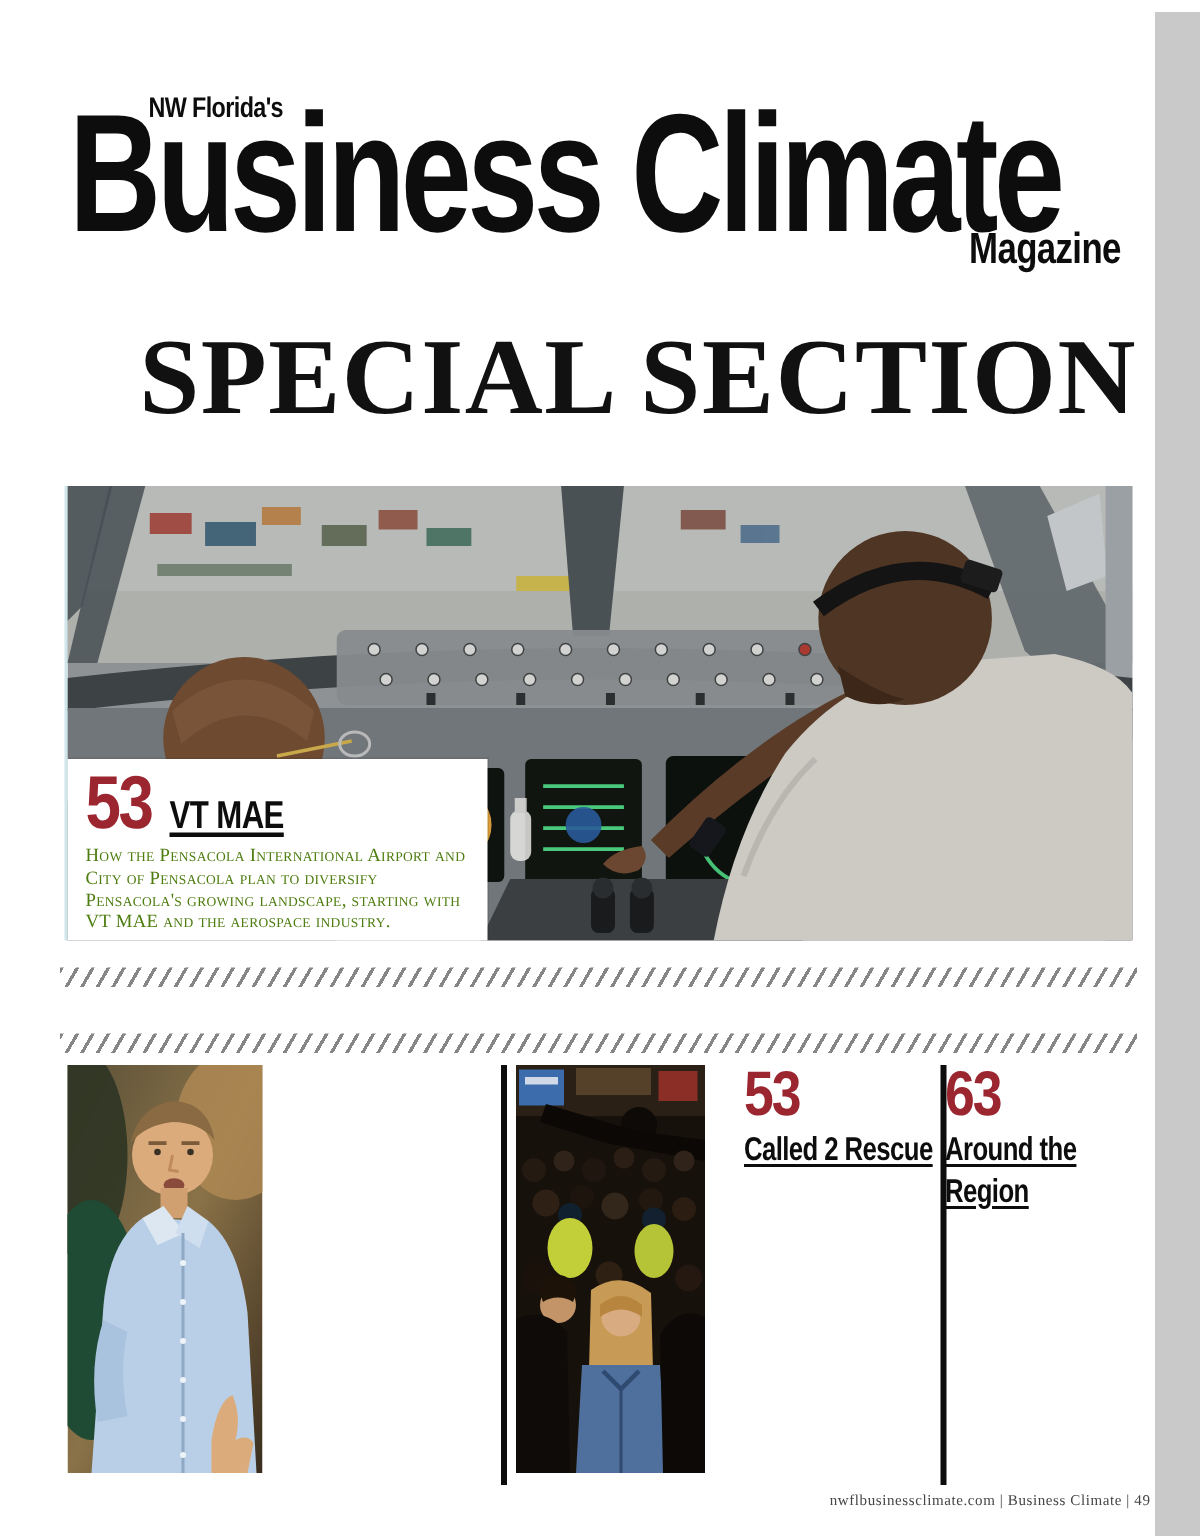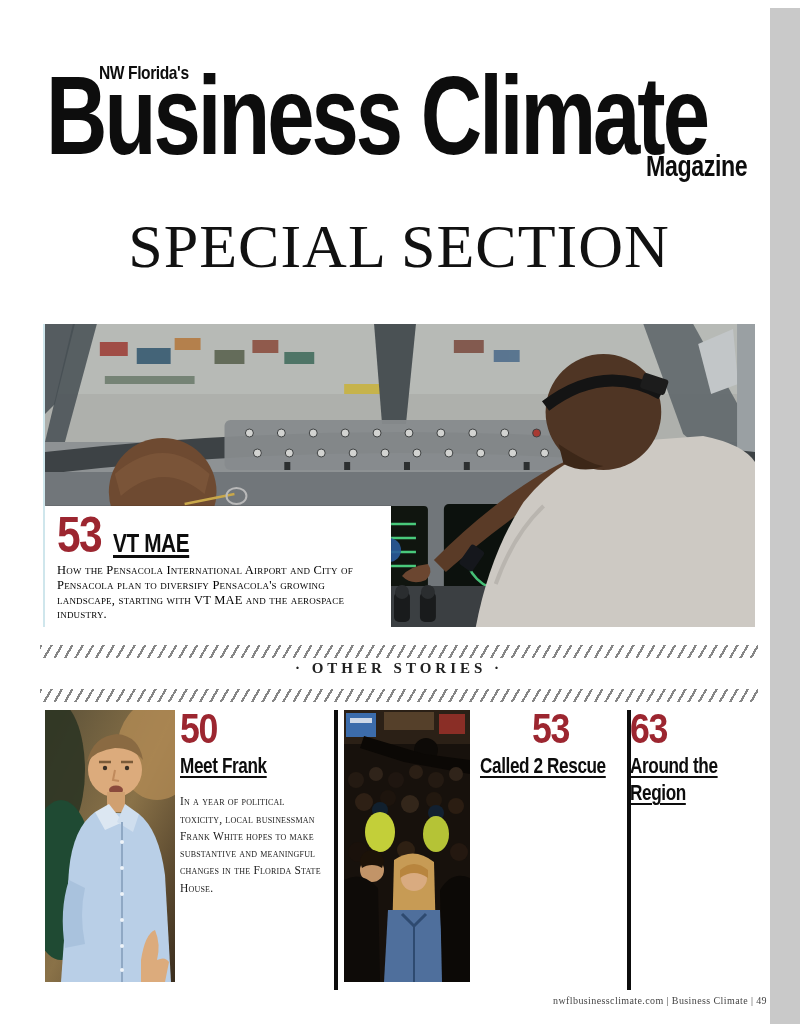--- a/index.html
+++ b/index.html
@@ -12,53 +12,53 @@
 
   
   .cond { font-family:"Liberation Sans", sans-serif; font-weight:bold; display:inline-block;
           transform-origin:0 0; white-space:nowrap; color:#0d0d0d; }
   .kicker { position:absolute; left:99px; top:62px; font-size:19px; letter-spacing:-0.5px; transform:scaleX(0.82); }
   .mast-title { position:absolute; left:46px; top:60px; font-size:112px; line-height:1;
                 letter-spacing:-4px; transform:scaleX(0.76); }
   .mast-sub { position:absolute; left:646px; top:150px; font-size:29px; letter-spacing:-0.5px; transform:scaleX(0.8); }
 
   
-  .section-heading { position:absolute; left:40px; top:212px; width:718px; text-align:center;
-                     font-size:62px; line-height:1.1; font-weight:normal; letter-spacing:1px; color:#111; }
+  .section-heading { position:absolute; left:40px; top:212px; width:718px; text-align:right;
+                     font-size:72px; line-height:1.1; font-weight:bold; letter-spacing:1px; color:#111; }
 
   
   .feature { position:absolute; left:43px; top:324px; width:712px; height:303px; }
   .feature svg { position:absolute; left:0; top:0; width:712px; height:303px; display:block;
                  border-left:2px solid #cfe6ec; }
-  .feature-box { position:absolute; left:2px; bottom:0; width:346px; background:#ffffff;
+  .feature-box { position:absolute; left:2px; bottom:0; width:280px; background:#ffffff;
                  padding:7px 12px 5px 12px; box-shadow:1px -1px 0 rgba(0,0,0,0.08); }
   .feature-num { font-size:50px; line-height:0.88; letter-spacing:-2px; transform:scaleX(0.85); color:#9c2630; }
   .feature-title { font-size:26px; line-height:1.05; letter-spacing:-0.5px; transform:scaleX(0.8);
                    text-decoration:underline; text-decoration-thickness:2.5px; text-underline-offset:3px; margin-top:2px; }
   .feature-desc { margin-top:6px; font-size:12.5px; line-height:1.18; letter-spacing:0.2px;
-                  font-variant:small-caps; color:#000000; }
+                  font-variant:small-caps; color:#4d7c0f; }
 
   
   .hatch { position:absolute; left:40px; width:718px; height:13px;
            background:repeating-linear-gradient(120deg, #868686 0 2.2px, transparent 2.2px 9px); }
   .hatch-top { top:645px; } .hatch-bottom { top:689px; }
   .divider-label { position:absolute; left:40px; top:660px; width:718px; text-align:center;
                    font-family:"Liberation Serif", serif; font-weight:bold; font-size:15px;
                    letter-spacing:4px; color:#222; }
 
   
   .story-photo { position:absolute; top:710px; }
   .story-photo svg { display:block; }
   .photo-frank { left:45px; width:130px; height:272px; }
   .photo-crowd { left:344px; width:126px; height:272px; }
   .vbar { position:absolute; top:710px; width:4px; height:280px; background:#0d0d0d; }
   .vbar-1 { left:334px; } .vbar-2 { left:627px; }
   .story-text { position:absolute; top:710px; }
   .story-1 { left:180px; width:148px; }
-  .story-2 { left:480px; width:148px;text-align:center; }
+  .story-2 { left:496px; width:148px; }
   .story-3 { left:630px; width:120px; }
   .story-num { font-size:42px; line-height:0.9; letter-spacing:-1.5px; transform:scaleX(0.85); color:#9c2630; }
   .story-title { font-size:22px; line-height:1.25; letter-spacing:-0.5px; transform:scaleX(0.78);
                  text-decoration:underline; text-decoration-thickness:2px; text-underline-offset:3px; margin-top:4px; }
   .story-title.wide { max-width:190px; }
   .story-title.wrap2 { max-width:150px; white-space:normal; }
   .story-desc { margin-top:14px; font-size:11.5px; line-height:1.5; letter-spacing:0.2px;
                 font-variant:small-caps; color:#202020; }
 
   
@@ -189,21 +189,20 @@
       </g>
     </svg>
     <div class="feature-box">
       <div class="cond feature-num">53</div>
       <div class="cond feature-title">VT MAE</div>
       <p class="feature-desc">How the Pensacola International Airport and City of Pensacola plan to diversify Pensacola's growing landscape, starting with VT MAE and the aerospace industry.</p>
     </div>
   </section>
 
   <div class="hatch hatch-top"></div>
-  <div class="divider-label">· OTHER STORIES ·</div>
   <div class="hatch hatch-bottom"></div>
 
   <div class="story-photo photo-frank">
     <svg viewBox="0 0 130 272" width="130" height="272" preserveAspectRatio="none">
       <defs>
         <linearGradient id="fbg" x1="0" y1="0" x2="1" y2="1">
           <stop offset="0" stop-color="#5a5038"></stop>
             <stop offset="0.5" stop-color="#8a7248"></stop>
             <stop offset="1" stop-color="#3a2d1e"></stop>
         </linearGradient>
@@ -232,25 +231,20 @@
           <circle cx="77" cy="210" r="2"></circle>
             <circle cx="77" cy="236" r="2"></circle>
             <circle cx="77" cy="260" r="2"></circle>
         </g>
         <path d="M24 170 Q14 200 20 238 L40 234 Q34 204 40 178 Z" fill="#a9c2dd"></path>
         <path d="M96 250 q4 -26 14 -30 q6 14 2 30 q8 -4 12 2 l-4 20 l-24 0 Z" fill="#dcab7c"></path>
       </g>
     </svg>
   </div>
 
-  <div class="story-text story-1">
-    <div class="cond story-num">50</div>
-    <div class="cond story-title wide">Meet Frank</div>
-    <p class="story-desc">In a year of political toxicity, local businessman Frank White hopes to make substantive and meaningful changes in the Florida State House.</p>
-  </div>
 
   <div class="vbar vbar-1"></div>
 
   <div class="story-photo photo-crowd">
     <svg viewBox="0 0 126 272" width="126" height="272" preserveAspectRatio="none">
       <rect width="126" height="272" fill="#17110c"></rect>
       <rect width="126" height="34" fill="#2b2016"></rect>
       <rect x="2" y="3" width="30" height="24" fill="#3c6cab"></rect>
       <rect x="6" y="8" width="22" height="5" fill="#cfd9e8"></rect>
       <rect x="40" y="2" width="50" height="18" fill="#55402a"></rect>

